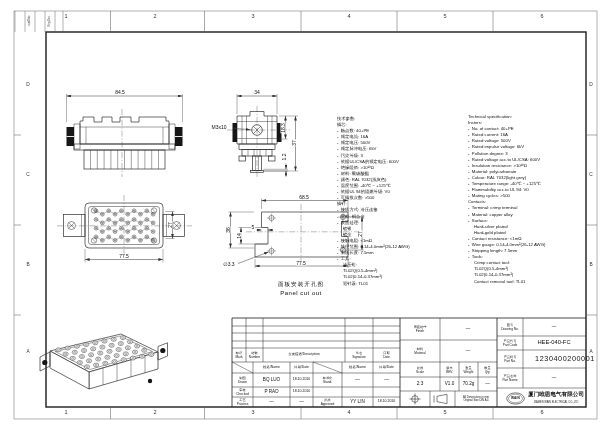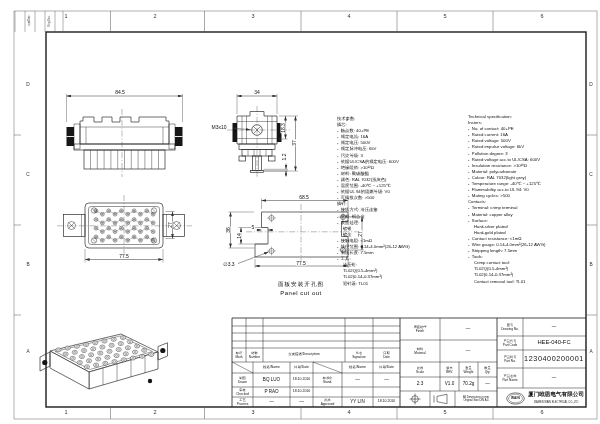--- a/index.html
+++ b/index.html
@@ -13,21 +13,21 @@
   .flet{font-size:4.8px;color:#333;}
   .file{font-size:2.6px;color:#444;}
   .spec{position:absolute;margin:0;font-size:4.3px;line-height:6.1px;white-space:pre;
         font-family:"Liberation Sans","DejaVu Sans",sans-serif;color:#111;}
   .capzh{font-size:5.6px;letter-spacing:1px;}
   .capen{font-size:6px;letter-spacing:0.5px;}
   .tbl{font-size:3.2px;line-height:4px;text-align:center;white-space:pre-line;color:#111;}
   .tbh{font-size:3.4px;}
   .tbv{font-size:4.6px;}
   .tbd{font-size:3.5px;}
-  .big{font-size:7.2px;letter-spacing:0.6px;}
+  .big{font-size:7.2px;letter-spacing:0.6px;margin-left:11px;}
   .code{font-size:5.8px;}
   .note{font-size:2.7px;line-height:3.4px;text-align:center;white-space:pre-line;}
   .comp-zh{font-size:5.6px;font-weight:bold;}
   .comp-en{font-size:2.6px;color:#222;}
   .logo-t{font-size:3.2px;font-weight:bold;letter-spacing:0.2px;}
 </style>
 </head>
 <body>
 
 <div class="page">

